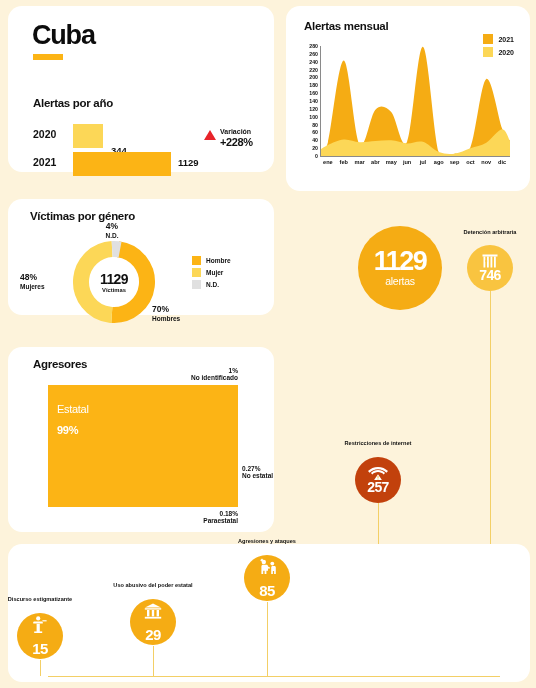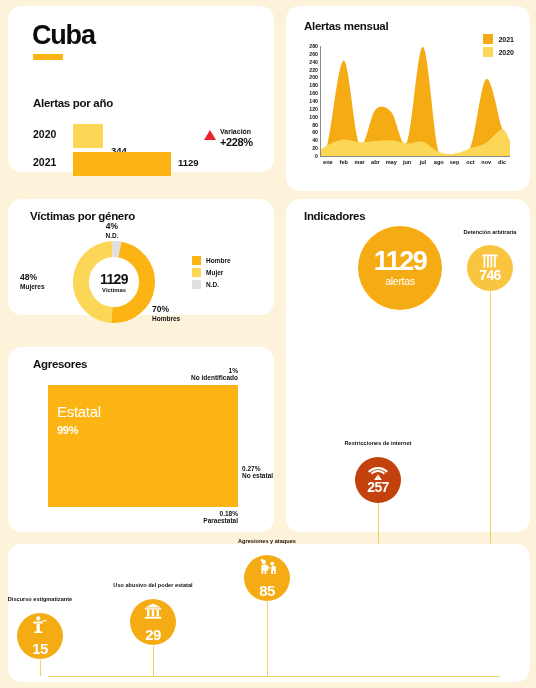--- a/index.html
+++ b/index.html
@@ -94,21 +94,21 @@
   .dlabel .nm  { font-size: 6.5px; display: block; }
 
   
   #card-agresores { left: 8px; top: 347px; width: 266px; height: 185px; }
   #agresores-title { position: absolute; left: 25px; top: 11px; font-size: 11.5px; }
   #tm-main {
     position: absolute; left: 40px; top: 38px; width: 190px; height: 122px;
     background: #fcb415;
   }
   #tm-main-pct { position: absolute; left: 9px; top: 7px; font-size: 11px; font-weight: bold; color: #fff; letter-spacing: -0.3px; margin-top: 32px; }
-  #tm-main-nm  { position: absolute; left: 9px; top: 18px; font-size: 15px; color: #fff; letter-spacing: -0.3px; }
+  #tm-main-nm  { position: absolute; left: 9px; top: 18px; font-size: 11px; color: #fff; letter-spacing: -0.3px; }
   .tmlabel { position: absolute; font-weight: bold; color: #111; line-height: 1.12; }
   .tmlabel .pct { font-size: 6.5px; display: block; }
   .tmlabel .nm  { font-size: 6.5px; display: block; }
 
   
   #card-indicadores { left: 286px; top: 199px; width: 244px; height: 333px; }
   #indicadores-title { position: absolute; left: 18px; top: 11px; font-size: 11.5px; }
   .bubble {
     position: absolute; border-radius: 50%;
     display: flex; flex-direction: column; align-items: center; justify-content: center;
@@ -291,23 +291,20 @@
     <div class="tmlabel" style="left:234px; top:118px; width:44px; text-align:left;">
       <span class="pct">0.27%</span>
       <span class="nm">No estatal</span>
     </div>
     <div class="tmlabel" style="left:168px; top:163px; width:62px; text-align:right;">
       <span class="pct">0.18%</span>
       <span class="nm">Paraestatal</span>
     </div>
   </div>
 
-  <div class="card" id="card-indicadores">
-    <div id="indicadores-title" class="card-title">Indicadores</div>
-  </div>
 
   <div class="stem" style="left:490px; top:291px; height:385px;"></div>
   <div class="stem" style="left:378px; top:503px; height:173px;"></div>
 
   <div class="bubble" id="bub-alertas">
     <span class="num">1129</span>
     <span class="lbl">alertas</span>
   </div>
 
   <div class="bub-cap" style="left:490px; top:229px; width:80px;">Detención arbitraria</div>

